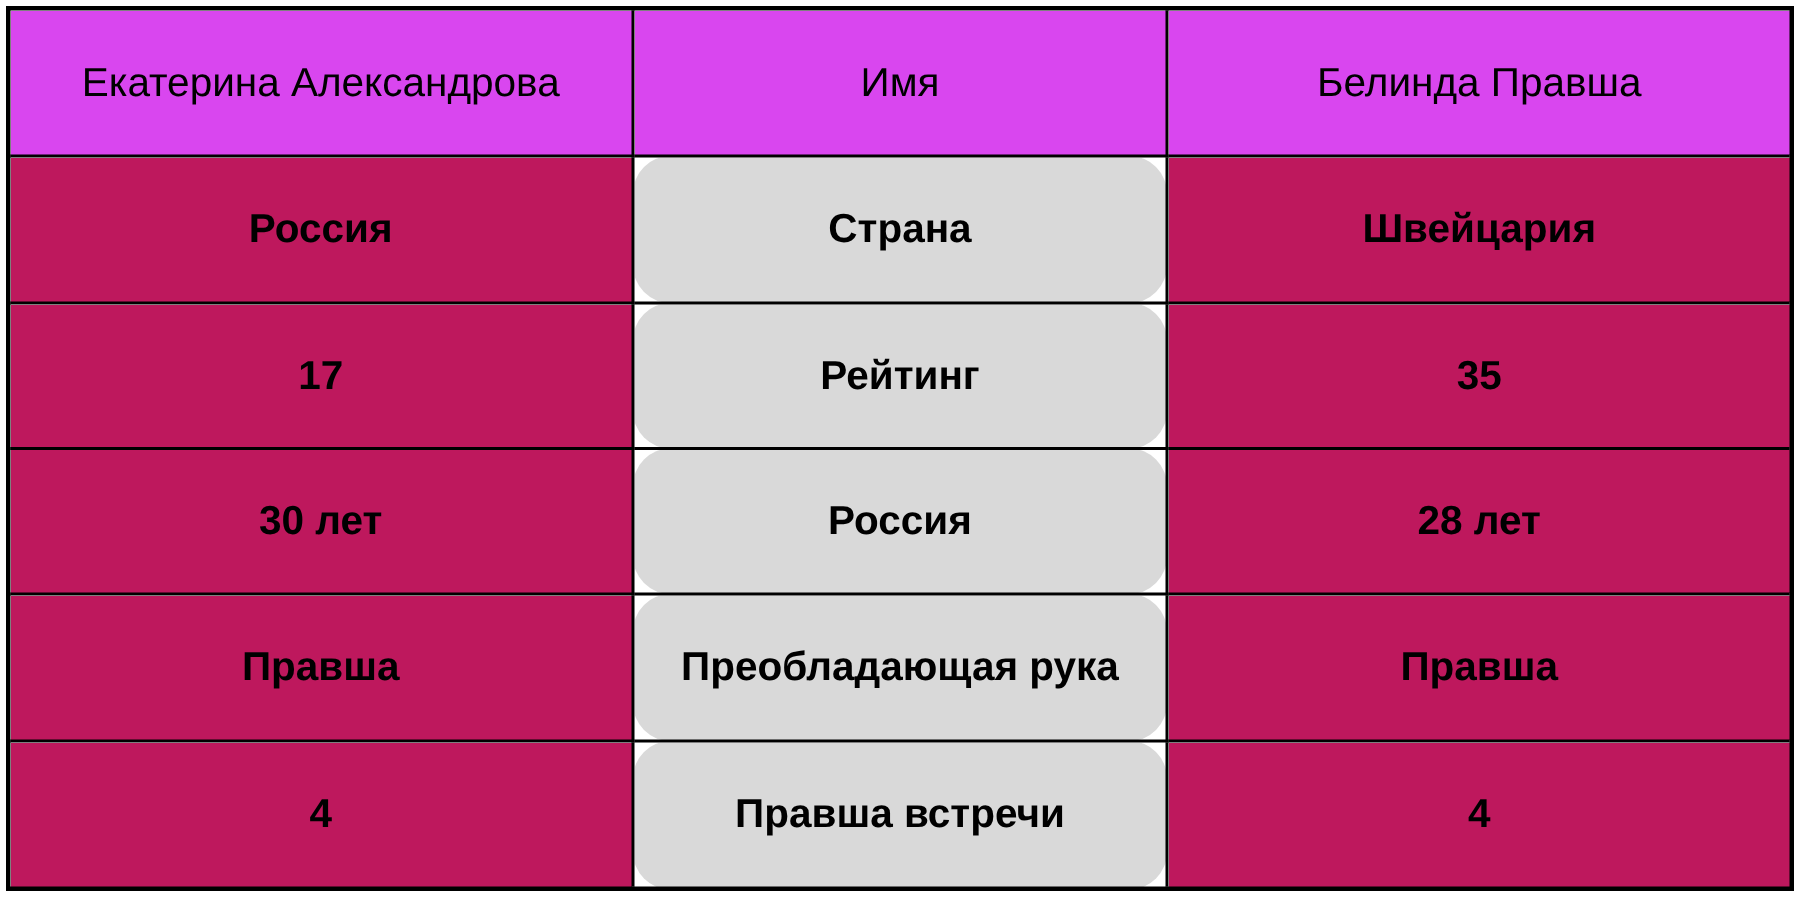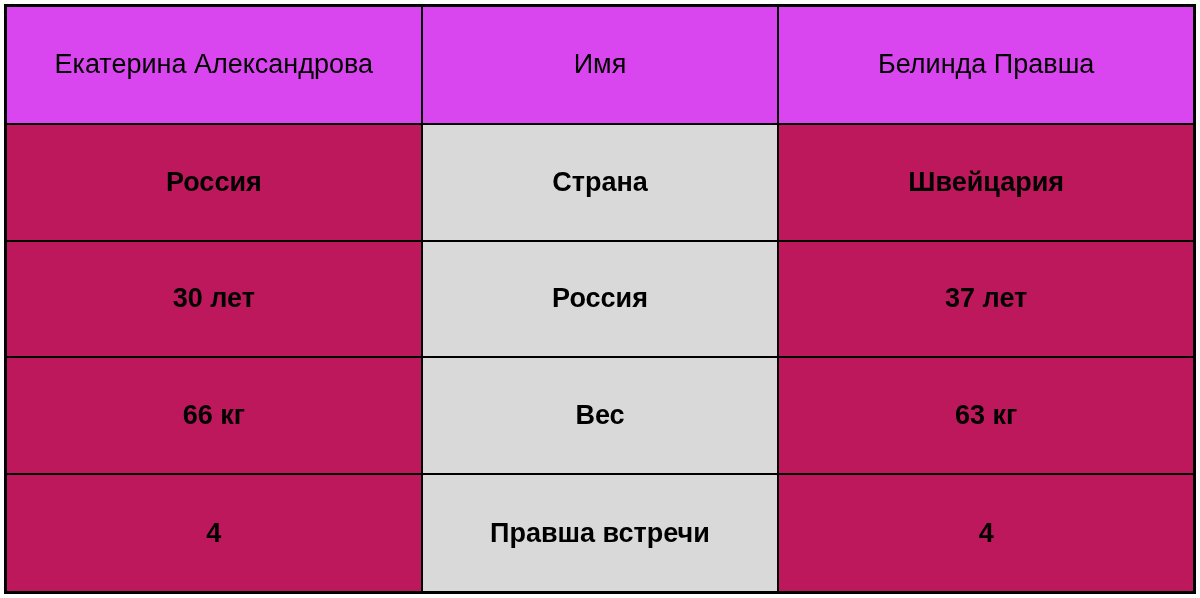--- a/index.html
+++ b/index.html
@@ -31,20 +31,21 @@
     font-size: 27px;
     padding: 0 6px;
     overflow: hidden;
     white-space: nowrap;
   }
   col.c-side   { width: 35%; }
   col.c-middle { width: 30%; }
   td.label-cell {
     background: #d9d9d9;
     font-weight: bold;
+    border-radius: 25px;
   }
   tr.header-row td {
     background: #d946ef;
     font-weight: normal;
   }
   td.value-cell {
     background: #be185d;
     font-weight: bold;
   }
 </style>
@@ -63,28 +64,33 @@
         <td>Екатерина Александрова</td>
         <td>Имя</td>
         <td>Белинда Правша</td>
       </tr>
       <tr>
         <td class="value-cell">Россия</td>
         <td class="label-cell">Страна</td>
         <td class="value-cell">Швейцария</td>
       </tr>
       <tr>
+        <td class="value-cell">17</td>
+        <td class="label-cell">Рейтинг</td>
+        <td class="value-cell">35</td>
+      </tr>
+      <tr>
         <td class="value-cell">30 лет</td>
         <td class="label-cell">Россия</td>
-        <td class="value-cell">37 лет</td>
+        <td class="value-cell">28 лет</td>
       </tr>
       <tr>
-        <td class="value-cell">66 кг</td>
-        <td class="label-cell">Вес</td>
-        <td class="value-cell">63 кг</td>
+        <td class="value-cell">Правша</td>
+        <td class="label-cell">Преобладающая рука</td>
+        <td class="value-cell">Правша</td>
       </tr>
       <tr>
         <td class="value-cell">4</td>
         <td class="label-cell">Правша встречи</td>
         <td class="value-cell">4</td>
       </tr>
     </tbody>
   </table>
 </div>
 

